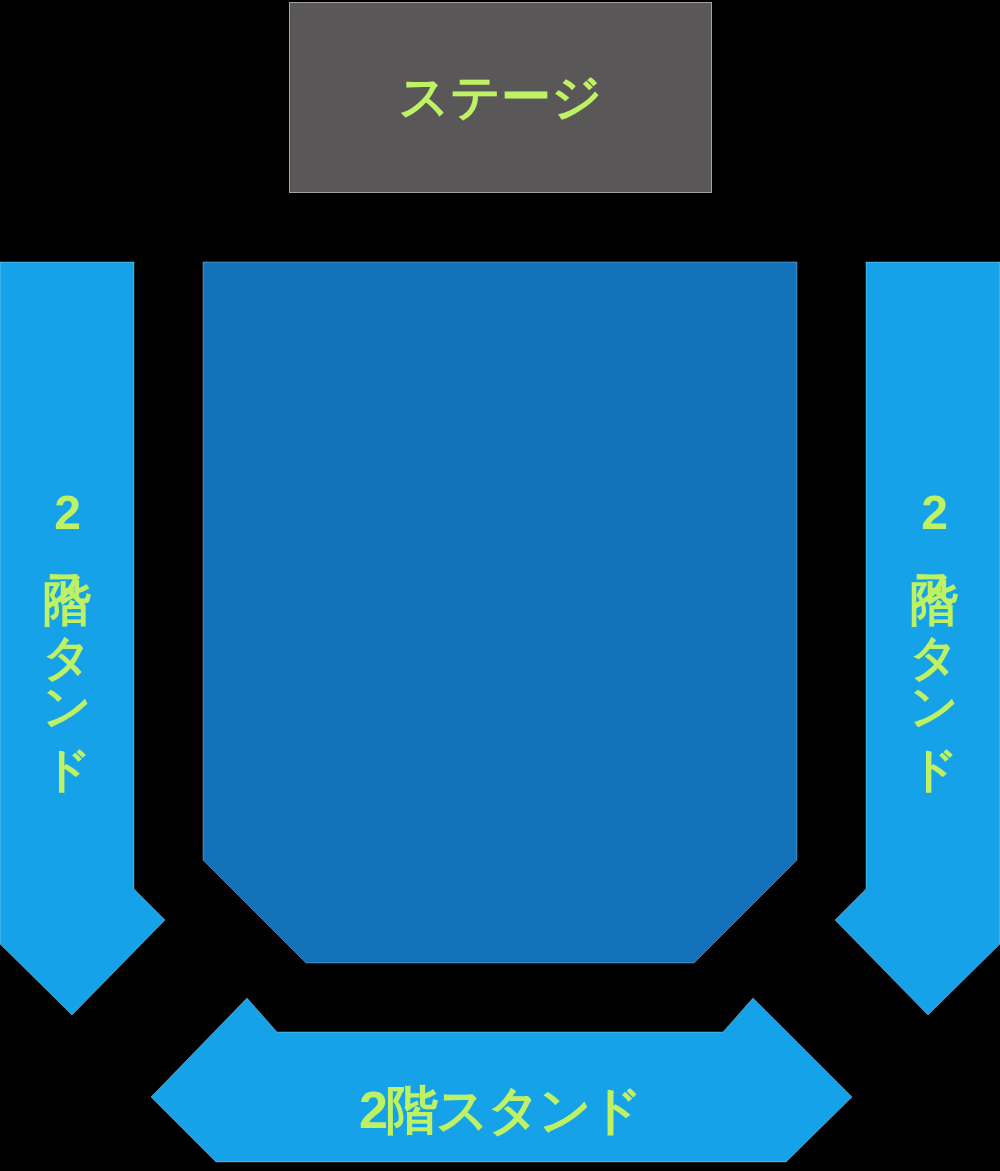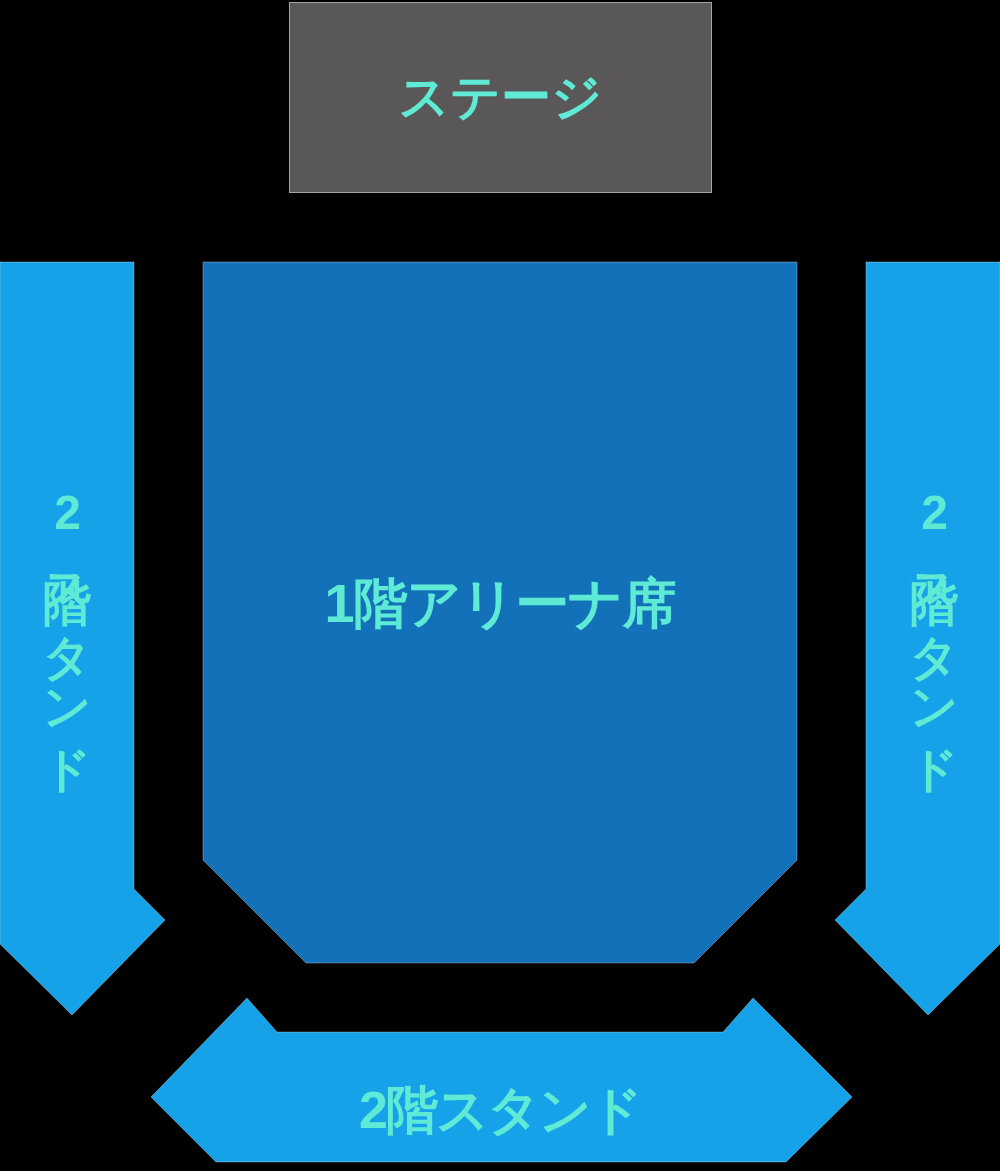--- a/index.html
+++ b/index.html
@@ -35,21 +35,21 @@
     width: 423px;
     height: 191px;
     background: #595757;
     border: 1px solid rgba(255,255,255,0.45);
     box-sizing: border-box;
     display: flex;
     align-items: center;
     justify-content: center;
   }
   .label {
-    color: #5eead4;
+    color: #bef264;
     font-weight: bold;
     white-space: nowrap;
   }
   .stage-label {
     font-size: 50px;
     letter-spacing: 0px;
   }
   .arena-label {
     position: absolute;
     left: 0;
@@ -92,21 +92,20 @@
 
     <polygon points="866,262 1000,262 1000,944 928,1015 835,920 866,889" fill="#15A2E8"></polygon>
 
     <polygon points="151,1097 247,998 277,1032 723,1032 753,998 852,1097 786,1162 216,1162" fill="#15A2E8"></polygon>
   </svg>
 
   <div class="stage">
     <span class="label stage-label">ステージ</span>
   </div>
 
-  <div class="label arena-label">1階アリーナ席</div>
 
   <div class="label side-label left">2階スタンド</div>
 
   <div class="label side-label right">2階スタンド</div>
 
   <div class="label bottom-label">2階スタンド</div>
 
 </div>
 
 </body></html>

